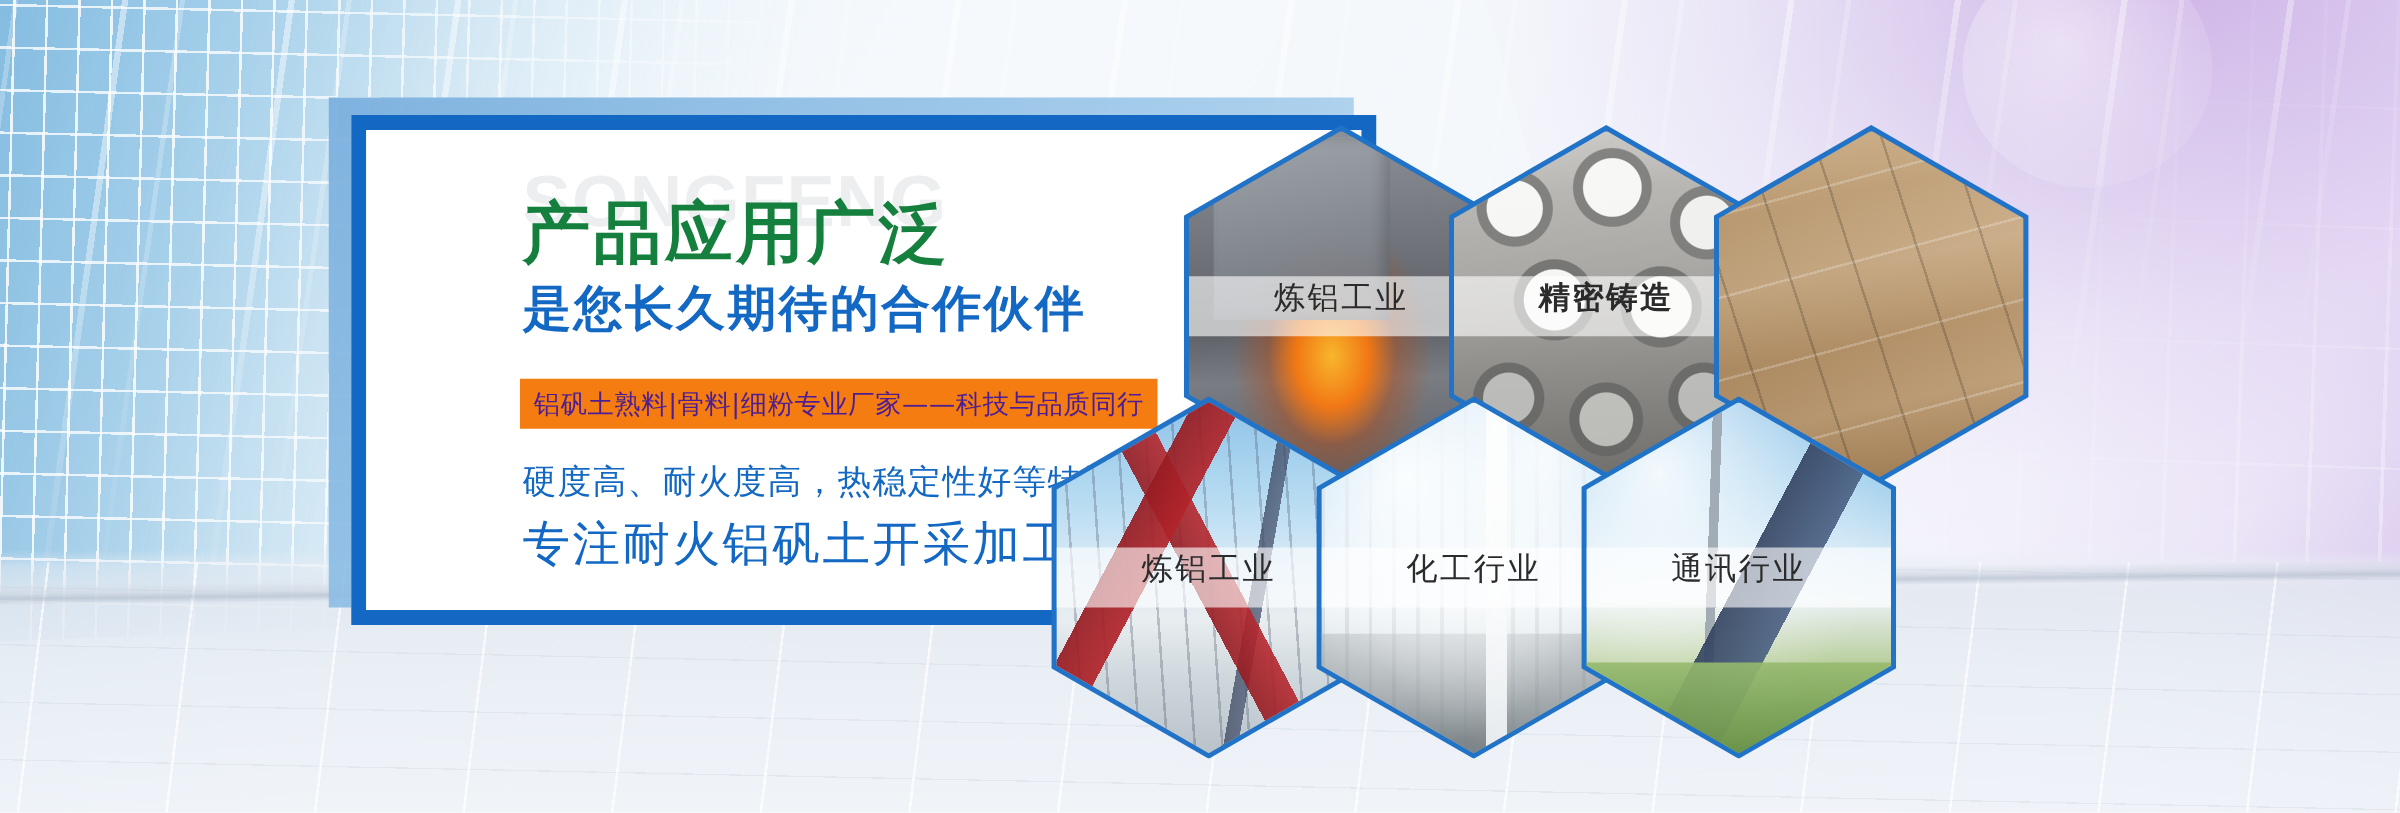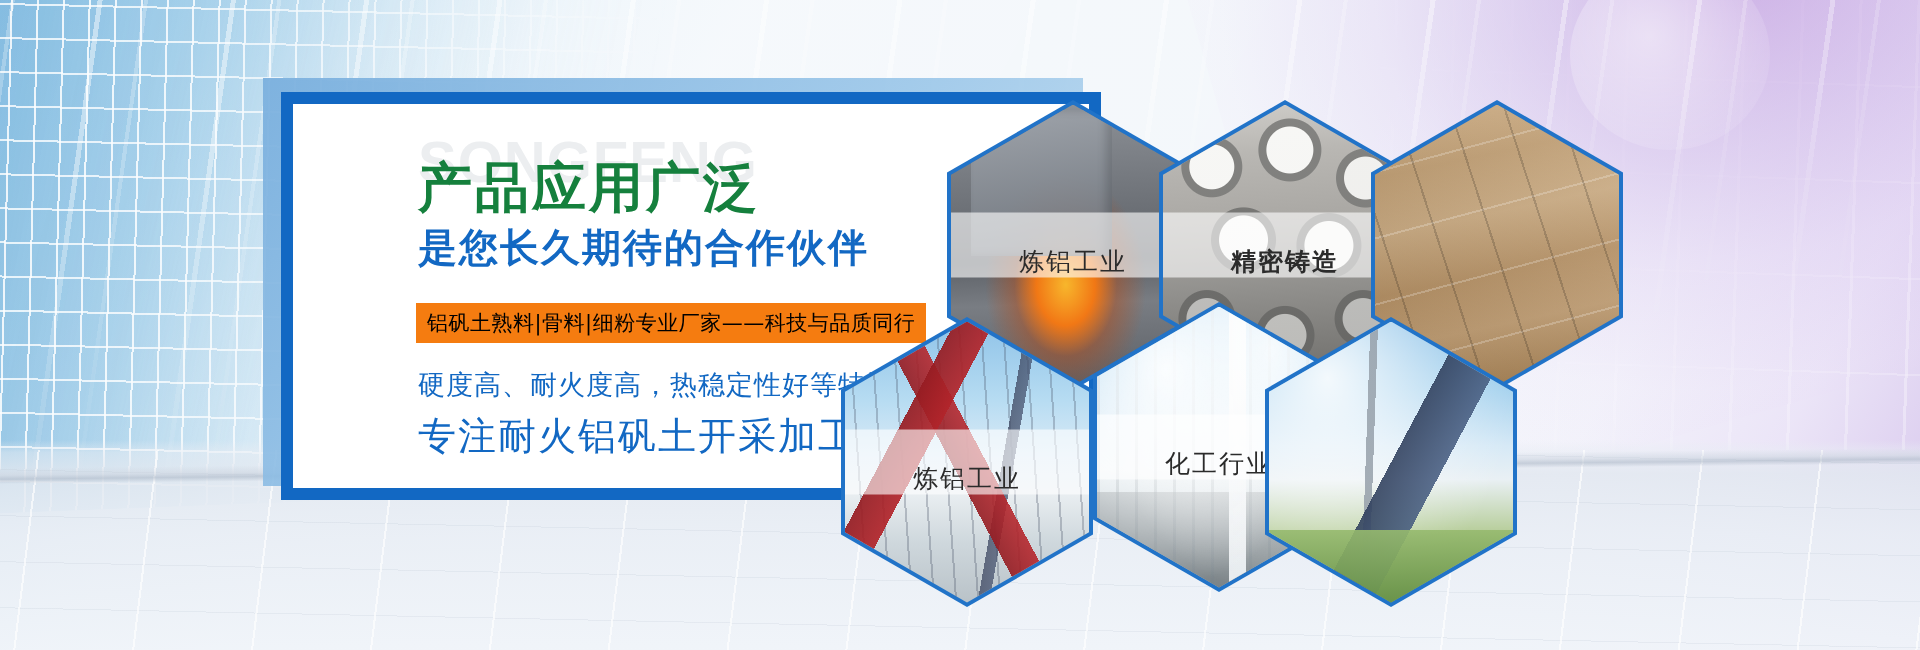--- a/index.html
+++ b/index.html
@@ -140,21 +140,21 @@
     font-size:39px;font-weight:bold;color:#1268c3;letter-spacing:2px;
     line-height:1;white-space:nowrap;
   }
   .orange-bar{
     position:absolute;left:416px;top:303px;height:40px;
     background:#f57c10;
     display:flex;align-items:center;padding:0 11px;
     box-sizing:border-box;
   }
   .orange-bar span{
-    font-size:21px;color:#000000;letter-spacing:.5px;white-space:nowrap;
+    font-size:21px;color:#4c1d95;letter-spacing:.5px;white-space:nowrap;
     font-family:"DejaVu Sans","Liberation Sans",sans-serif;
   }
   .sub1{
     position:absolute;left:418px;top:372px;
     font-size:27px;color:#1268c3;letter-spacing:1px;white-space:nowrap;line-height:1;
   }
   .sub2{
     position:absolute;left:418px;top:417px;
     font-size:38px;color:#1268c3;letter-spacing:2px;white-space:nowrap;line-height:1;
   }
@@ -169,21 +169,21 @@
   }
   .hex-in{
     position:absolute;left:4px;top:4.6px;width:244px;height:281px;
     -webkit-clip-path:polygon(50% 0%,100% 25%,100% 75%,50% 100%,0% 75%,0% 25%);
             clip-path:polygon(50% 0%,100% 25%,100% 75%,50% 100%,0% 75%,0% 25%);
     overflow:hidden;
   }
   .hex-photo{position:absolute;inset:0;}
   .hex-label{
     position:absolute;left:0;right:0;top:50%;transform:translateY(-50%);
-    height:65px;display:flex;align-items:flex-end;justify-content:center;
+    height:48px;display:flex;align-items:flex-start;justify-content:center;
     background:rgba(255,255,255,0.62);
   }
   .hex-label span{
     font-size:25px;color:#2b2b2b;letter-spacing:2px;
     font-family:"DejaVu Sans","Liberation Sans",sans-serif;
   }
 
   
   .ph-alum{
     background:
@@ -330,31 +330,34 @@
 
     <div class="hex" style="left:841px;top:317px;">
       <div class="hex-in">
         <div class="hex-photo ph-oil"></div>
         <div class="hex-label">
           <span>炼铝工业</span>
         </div>
       </div>
     </div>
 
-    <div class="hex" style="left:1053px;top:302px;margin-left:40px;">
+    <div class="hex" style="left:1053px;top:317px;">
       <div class="hex-in">
         <div class="hex-photo ph-chem">
           <div class="ph-chem-base"></div>
         </div>
         <div class="hex-label">
           <span>化工行业</span>
         </div>
       </div>
     </div>
 
     <div class="hex" style="left:1265px;top:317px;">
       <div class="hex-in">
         <div class="hex-photo ph-tele"></div>
+        <div class="hex-label">
+          <span>通讯行业</span>
+        </div>
       </div>
     </div>
 
   </div>
 </div>
 
 </body></html>

